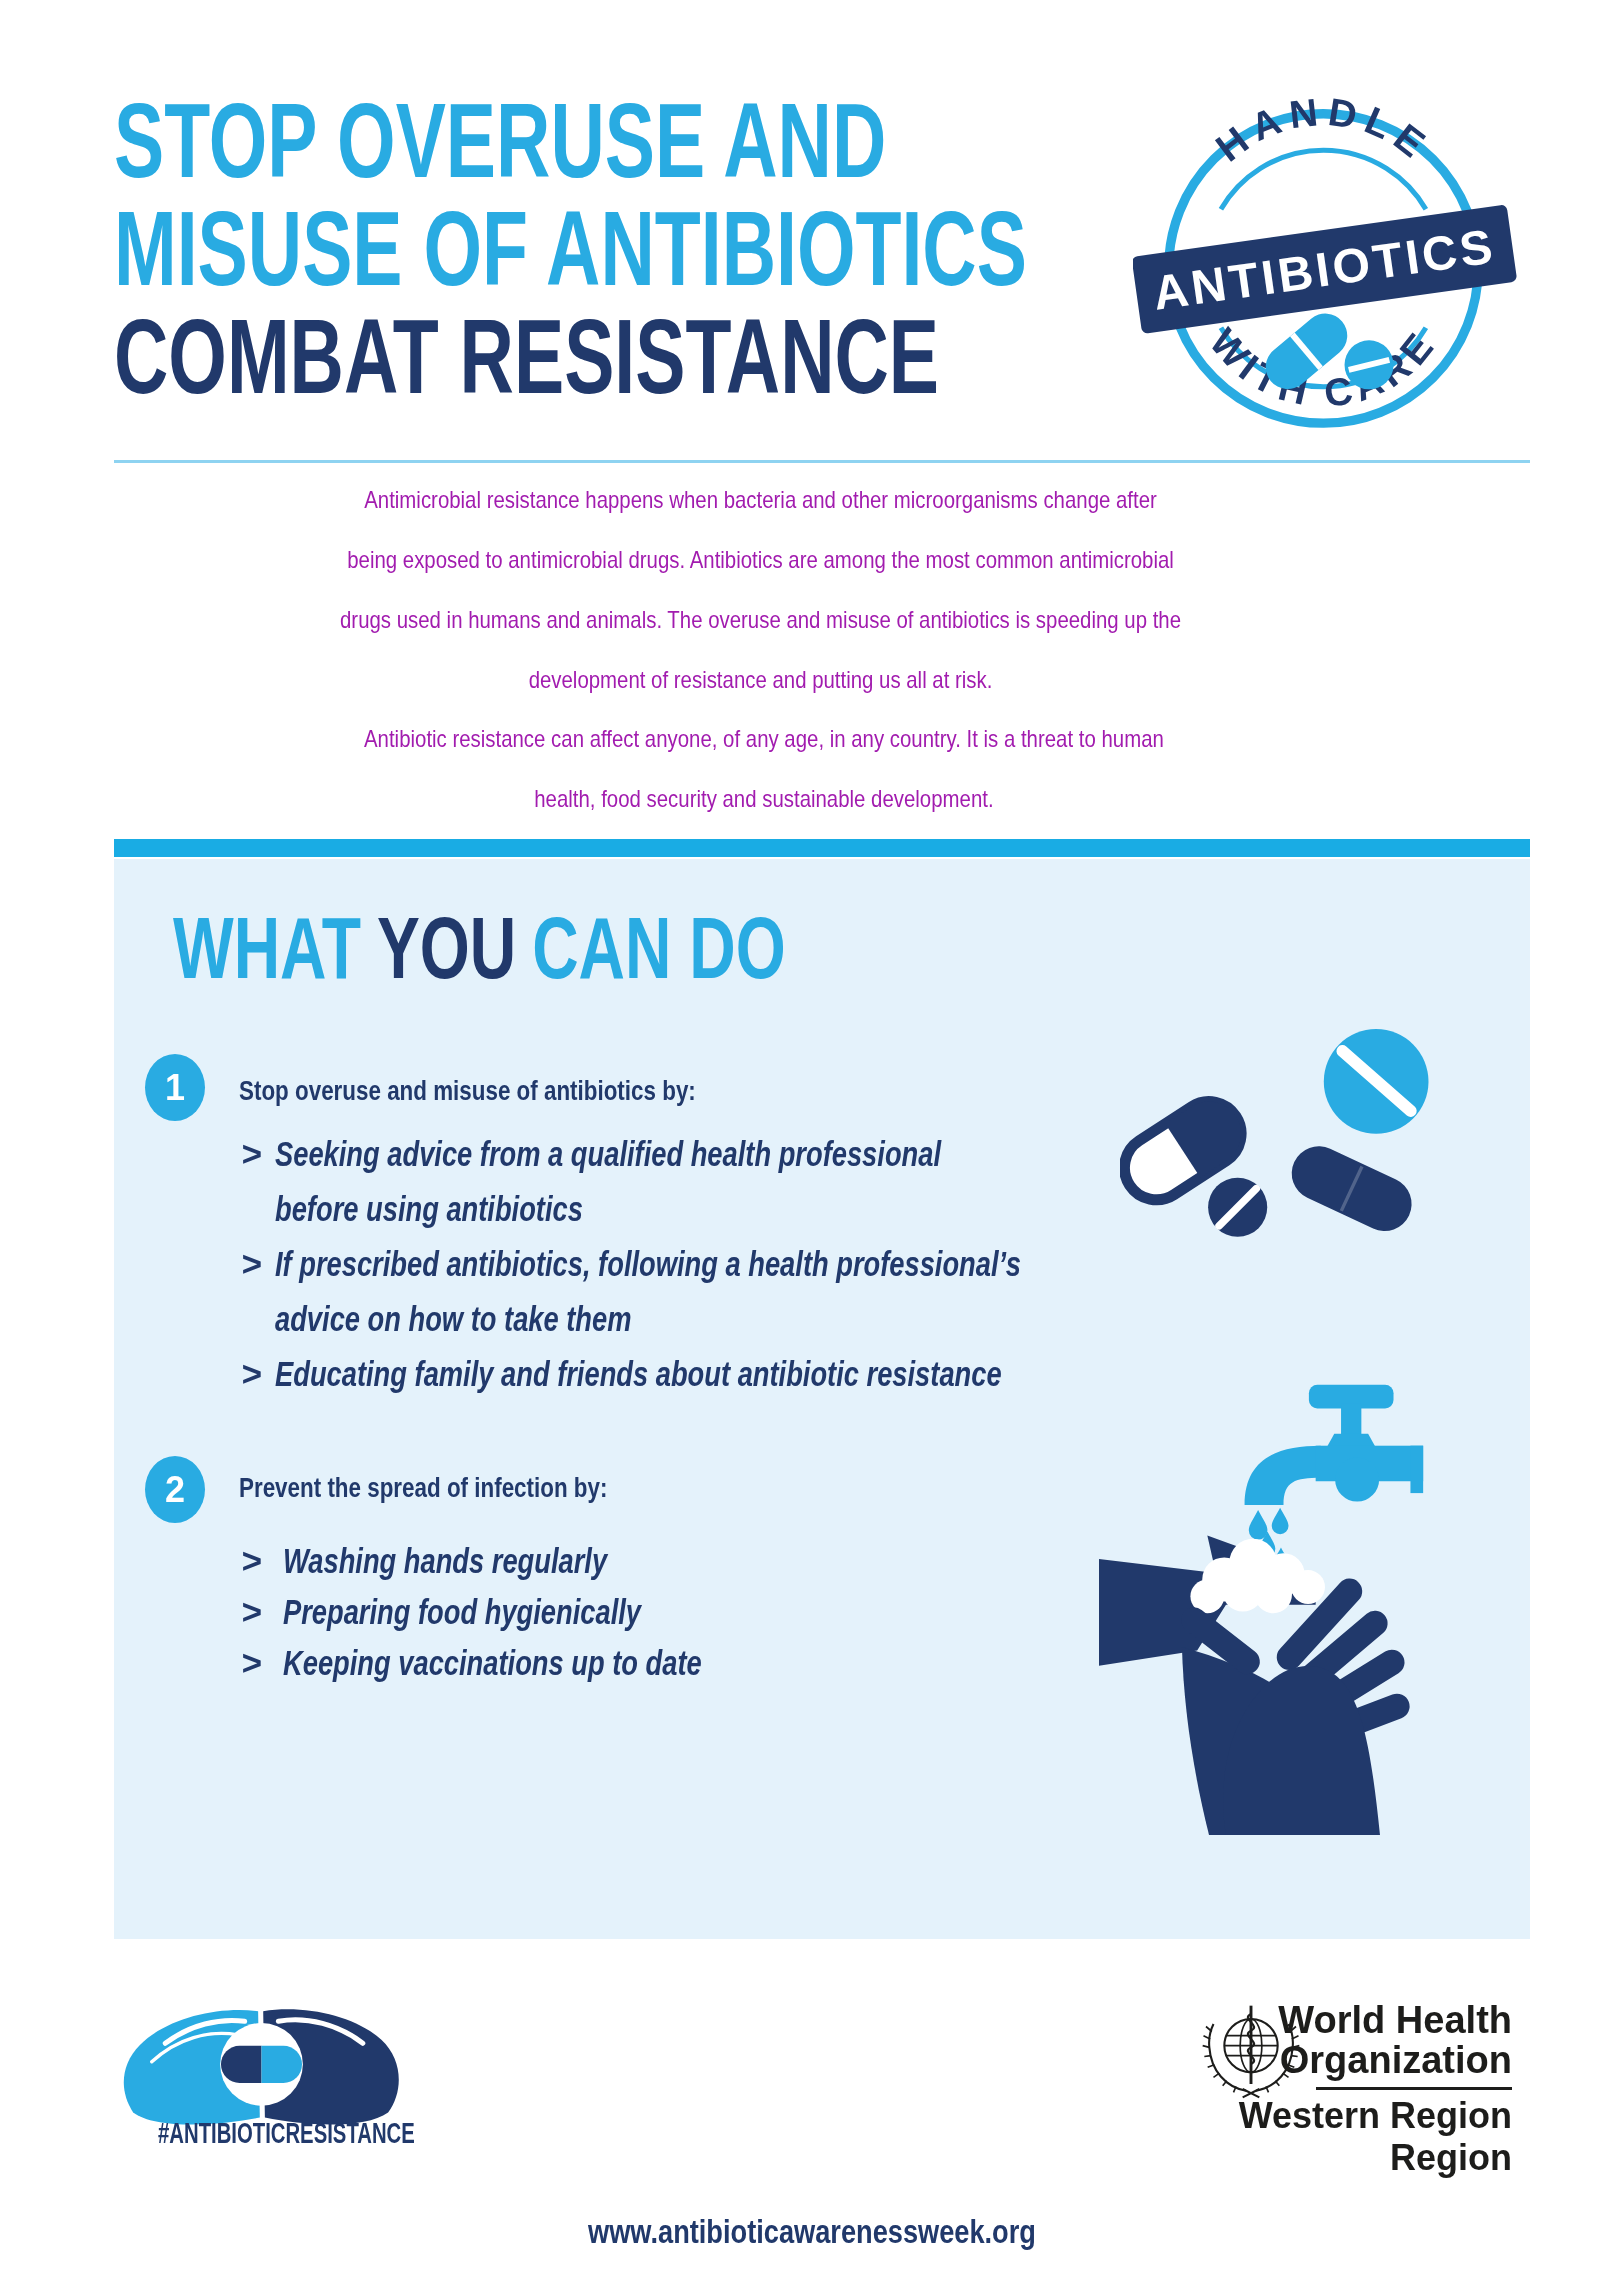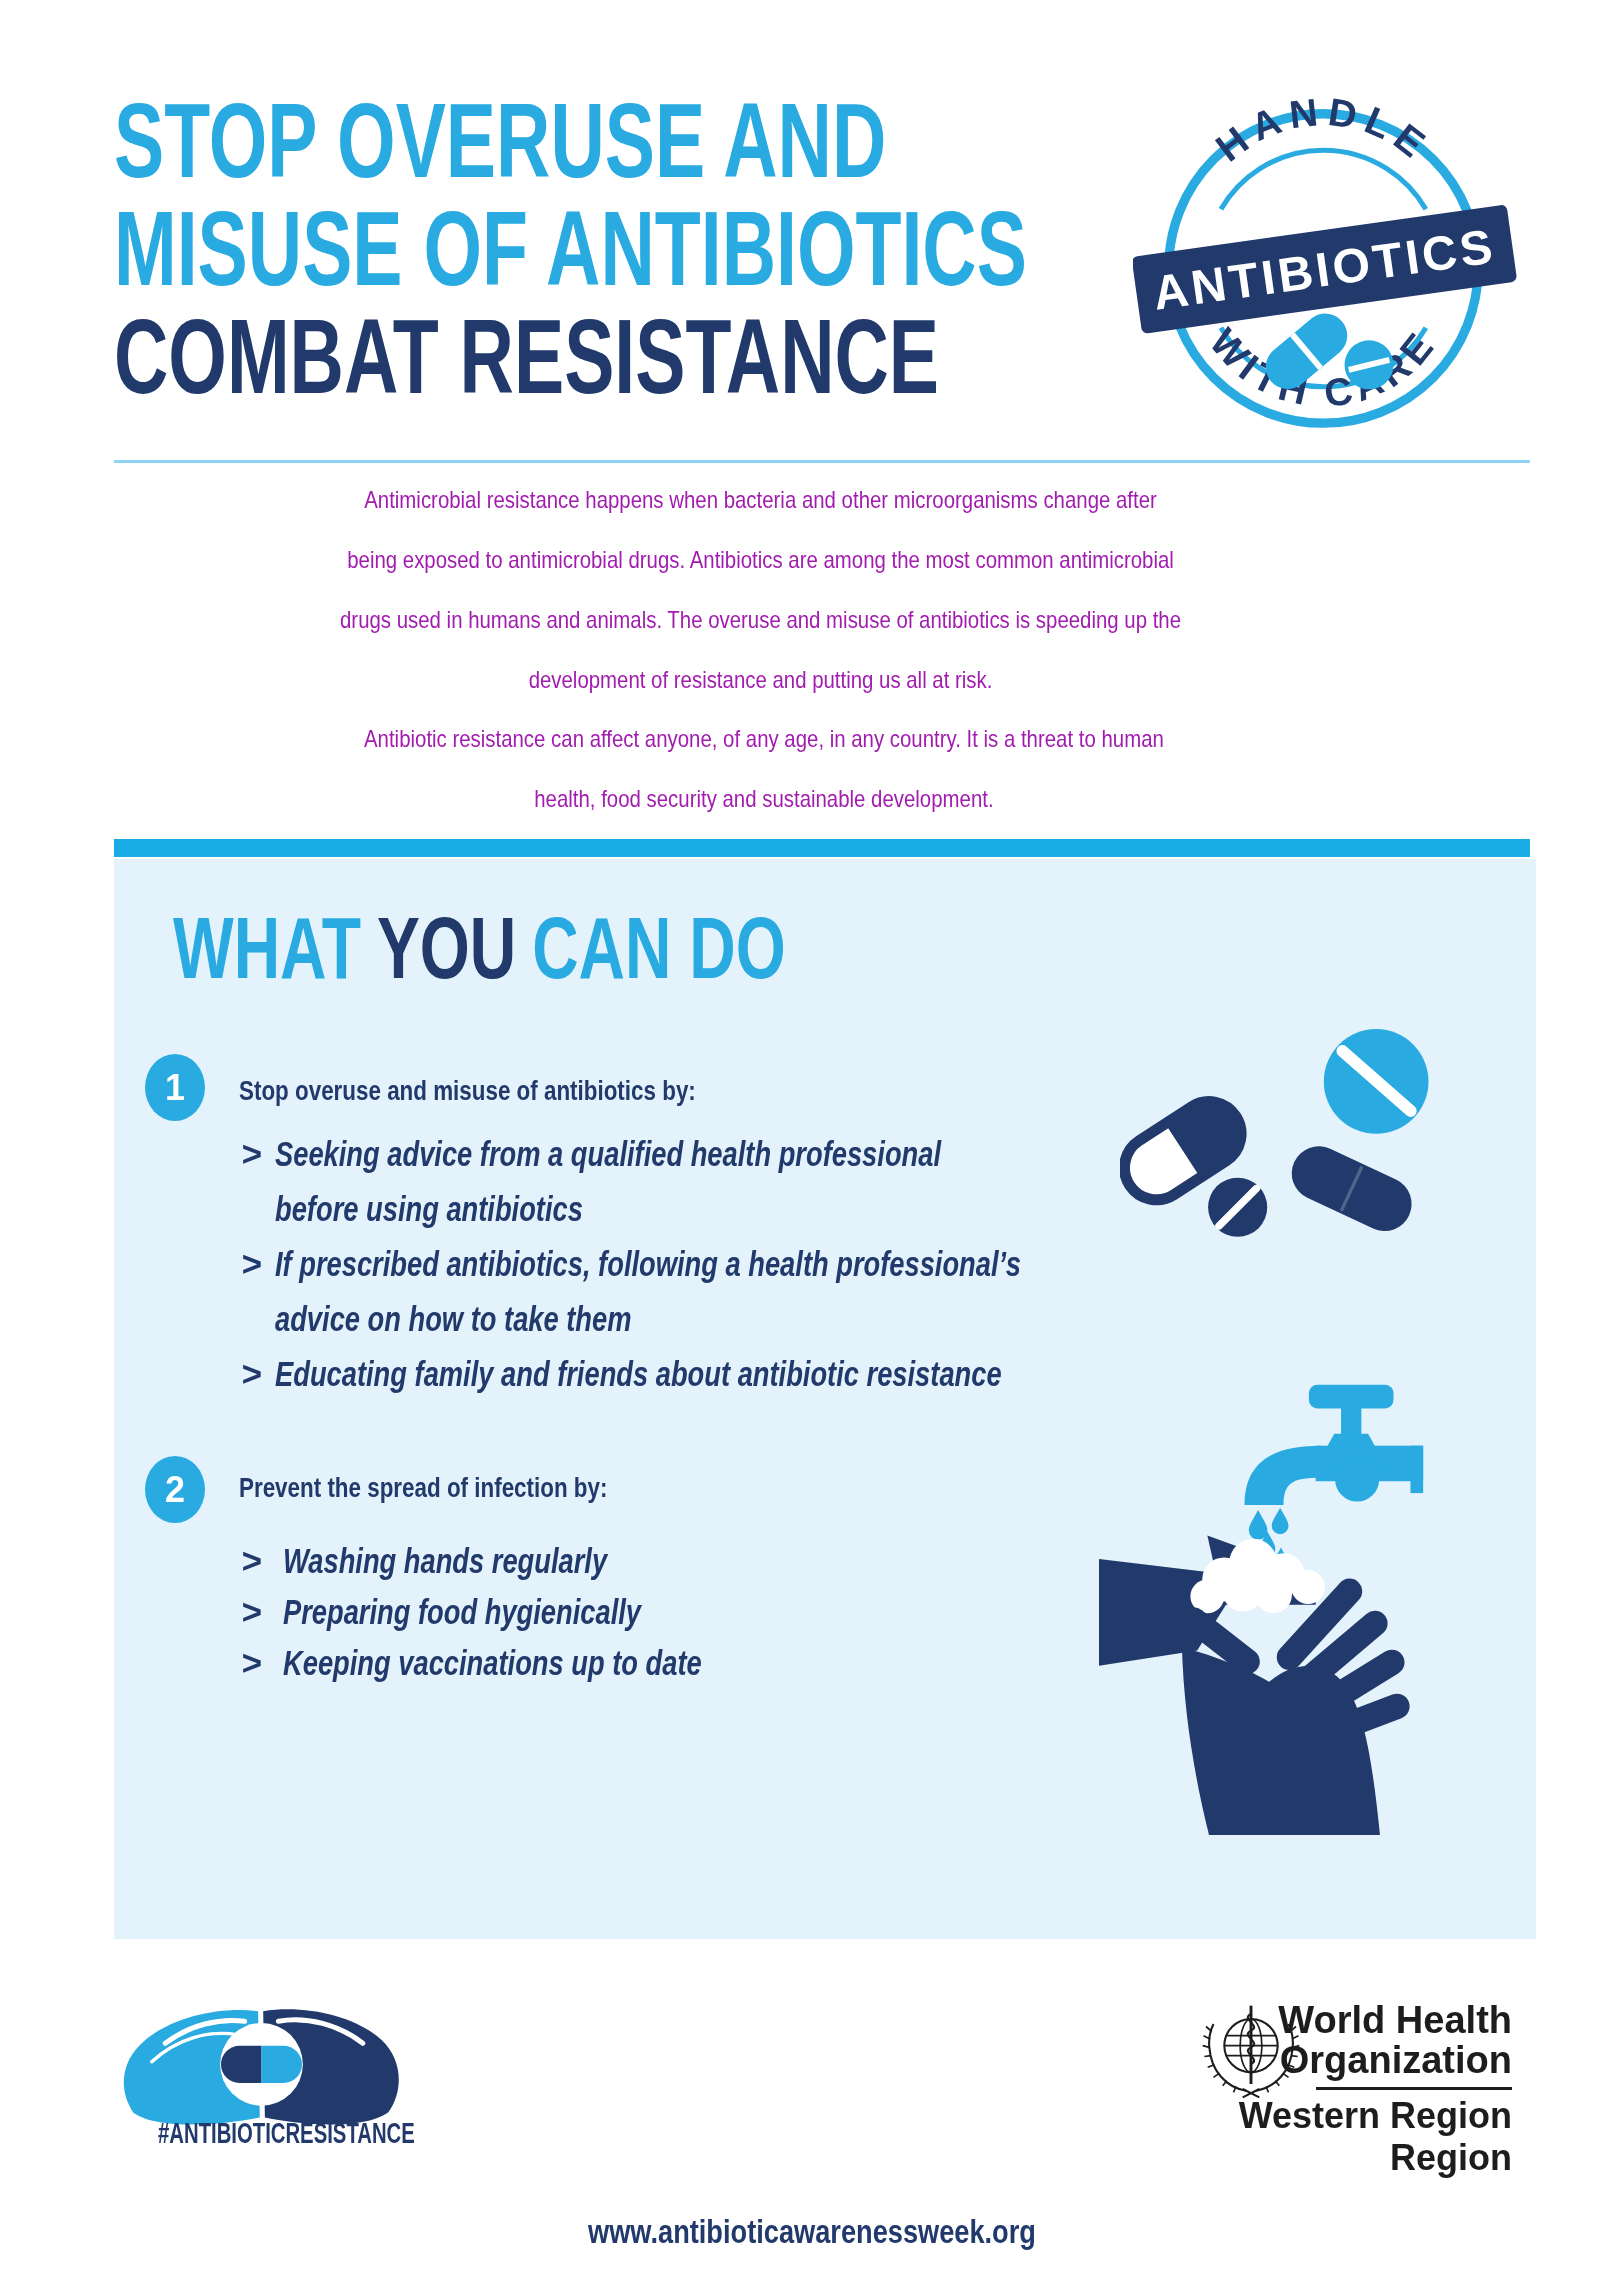--- a/index.html
+++ b/index.html
@@ -18,21 +18,21 @@
   
   .rule-thin{left:114px;top:460px;width:1416px;height:2.5px;background:#8ED3F1;}
   .bar-cyan{left:114px;top:839px;width:1416px;height:18px;background:#19ACE4;}
 
   
   .para{left:116px;width:1437px;font-size:24px;line-height:60px;color:#a21caf;text-align:center;}
   .para .pl{display:block;}
   .p1{top:470px;} .p2{top:709px;}
 
   
-  .panel{left:114px;top:859px;width:1416px;height:1080px;background:#E4F2FB;padding-left:6px;}
+  .panel{left:114px;top:859px;width:1416px;height:1080px;background:#E4F2FB;}
   .panel-heading{left:59px;top:42px;font-size:88px;font-weight:700;line-height:93px;}
   .panel-heading .w{margin-right:22px;}
   .num-circle{width:60px;height:67px;border-radius:50%;background:#29ABE2;color:#ffffff;
               font-size:36px;font-weight:700;display:flex;align-items:center;justify-content:center;}
   .nc1{left:31px;top:195px;} .nc2{left:31px;top:597px;}
   .sec-heading{font-size:28px;font-weight:700;color:#21396B;line-height:47px;}
   .sh1{left:125px;top:208px;} .sh2{left:125px;top:605px;}
   .bullets{left:127px;}
   .bul1{top:267px;} .bul2{top:676px;}
   .bullet{display:flex;align-items:flex-start;color:#21396B;font-size:35px;line-height:55px;}

